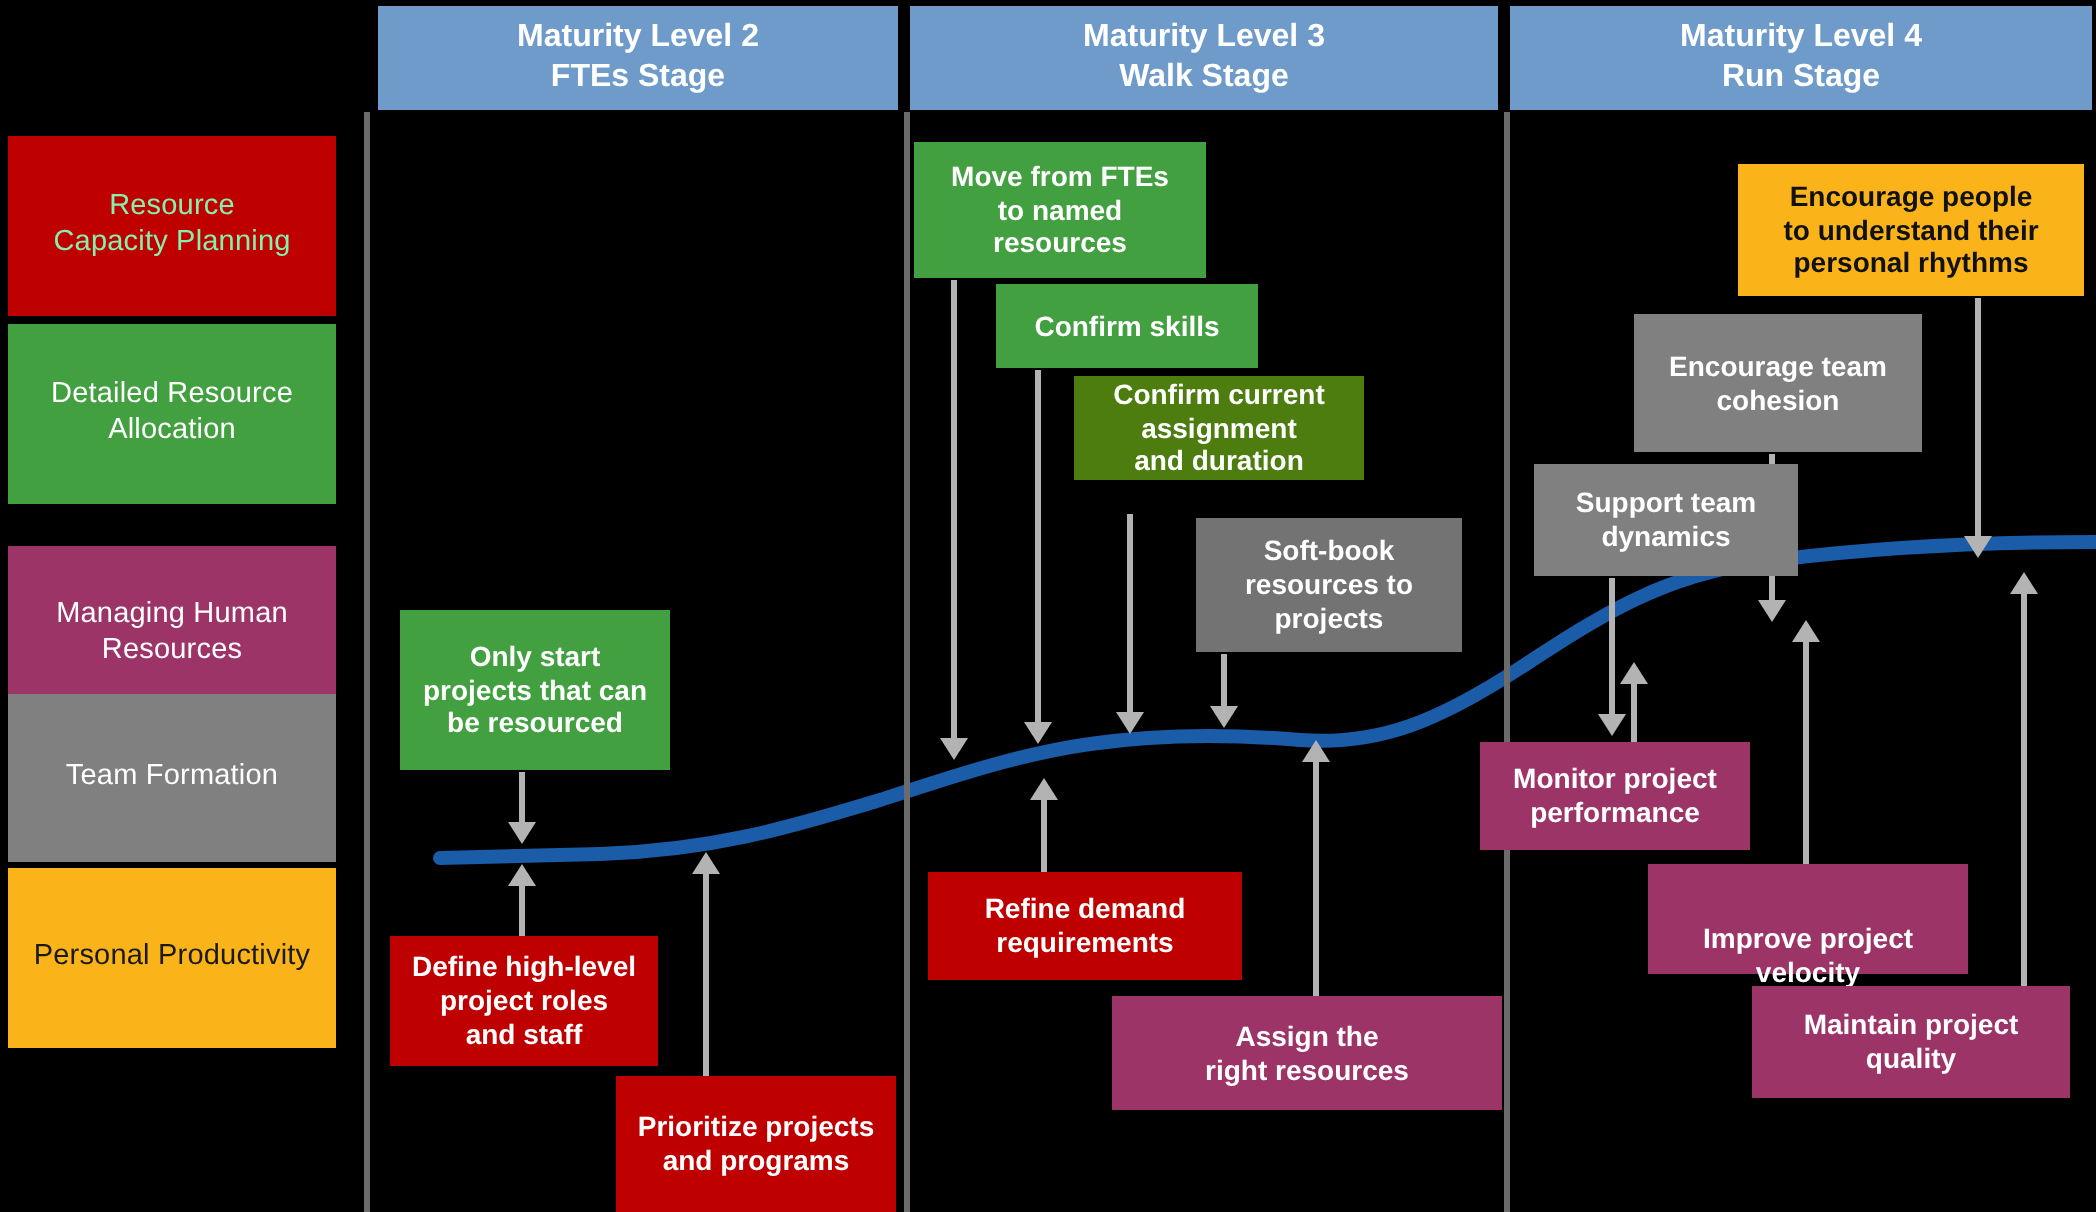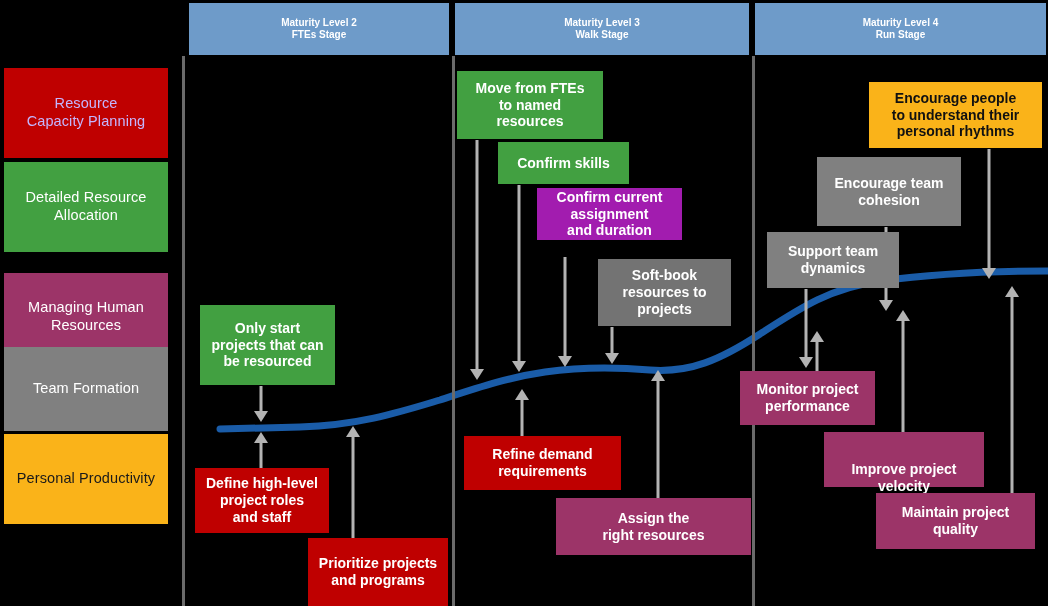--- a/index.html
+++ b/index.html
@@ -38,21 +38,21 @@
   .rail-cell.dark-text { color: #1a1a1a; font-weight: 400; }
 
   
   .stage-header {
     position: absolute;
     top: 3px;
     height: 52px;
     background: #6E9BC9;
     color: #ffffff;
     font-weight: bold;
-    font-size: 10px;
+    font-size: 16px;
     line-height: 1.25;
     display: flex;
     flex-direction: column;
     align-items: center;
     justify-content: center;
     text-align: center;
     box-sizing: border-box;
   }
 
   
@@ -121,21 +121,21 @@
     <path id="curve-path" fill="none" stroke-linecap="round" stroke-linejoin="round" d="M 220 429 L 300 427 C 360 425 400 412 440 400 C 480 387 510 377 545 372 C 580 367 615 367 650 370 C 690 373 720 360 760 334 C 800 308 830 288 880 281 C 940 273 1000 271 1048 271" stroke="#1A5CA8" stroke-width="7"></path>
   </svg>
 
   <div id="dividers-layer">
       <div class="divider" style="left: 182px; background: rgb(107, 107, 107);"></div>
       <div class="divider" style="left: 452px; background: rgb(107, 107, 107);"></div>
       <div class="divider" style="left: 752px; background: rgb(107, 107, 107);"></div>
     </div>
 
   <div id="rail-layer">
-      <div class="rail-cell" style="top: 68px; height: 90px; background: rgb(191, 0, 0); color: #c4b5fd;">
+      <div class="rail-cell" style="top: 68px; height: 90px; background: rgb(191, 0, 0); color: #86efac;">
         <span style="white-space: pre-line;">Resource
 Capacity Planning</span>
       </div>
       <div class="rail-cell" style="top: 162px; height: 90px; background: rgb(66, 160, 65); color: rgb(255, 255, 255);">
         <span style="white-space: pre-line;">Detailed Resource
 Allocation</span>
       </div>
       <div class="rail-cell" style="top: 256px; height: 88px; background: rgb(156, 52, 104); color: rgb(255, 255, 255); margin-top: 17px;">
         <span style="white-space: pre-line;">Managing Human
 Resources</span>
@@ -232,21 +232,21 @@
 be resourced</span></div>
       <div class="callout" style="left: 195px; top: 468px; width: 134px; height: 65px; background: rgb(191, 0, 0); color: rgb(255, 255, 255);"><span style="white-space: pre-line;">Define high-level
 project roles
 and staff</span></div>
       <div class="callout" style="left: 308px; top: 538px; width: 140px; height: 68px; background: rgb(191, 0, 0); color: rgb(255, 255, 255);"><span style="white-space: pre-line;">Prioritize projects
 and programs</span></div>
       <div class="callout" style="left: 457px; top: 71px; width: 146px; height: 68px; background: rgb(66, 160, 65); color: rgb(255, 255, 255);"><span style="white-space: pre-line;">Move from FTEs
 to named
 resources</span></div>
       <div class="callout" style="left: 498px; top: 142px; width: 131px; height: 42px; background: rgb(66, 160, 65); color: rgb(255, 255, 255);"><span style="white-space: pre-line;">Confirm skills</span></div>
-      <div class="callout" style="left: 537px; top: 188px; width: 145px; height: 52px; background: #a21caf; color: rgb(255, 255, 255);"><span style="white-space: pre-line;">Confirm current
+      <div class="callout" style="left: 537px; top: 188px; width: 145px; height: 52px; background: #4d7c0f; color: rgb(255, 255, 255);"><span style="white-space: pre-line;">Confirm current
 assignment
 and duration</span></div>
       <div class="callout" style="left: 598px; top: 259px; width: 133px; height: 67px; background: #737373; color: rgb(255, 255, 255);"><span style="white-space: pre-line;">Soft-book
 resources to
 projects</span></div>
       <div class="callout" style="left: 464px; top: 436px; width: 157px; height: 54px; background: rgb(191, 0, 0); color: rgb(255, 255, 255);"><span style="white-space: pre-line;">Refine demand
 requirements</span></div>
       <div class="callout" style="left: 556px; top: 498px; width: 195px; height: 57px; background: rgb(156, 52, 104); color: rgb(255, 255, 255);"><span style="white-space: pre-line;">Assign the
 right resources</span></div>
       <div class="callout dark-text" style="left: 869px; top: 82px; width: 173px; height: 66px; background: rgb(250, 179, 25); color: rgb(17, 17, 17);"><span style="white-space: pre-line;">Encourage people

